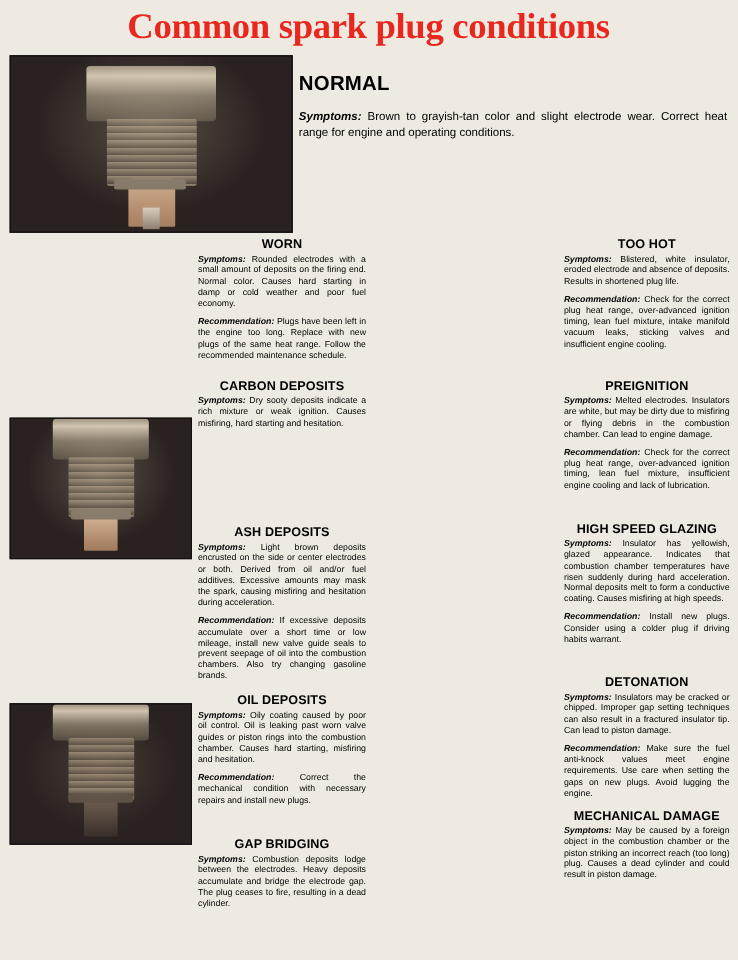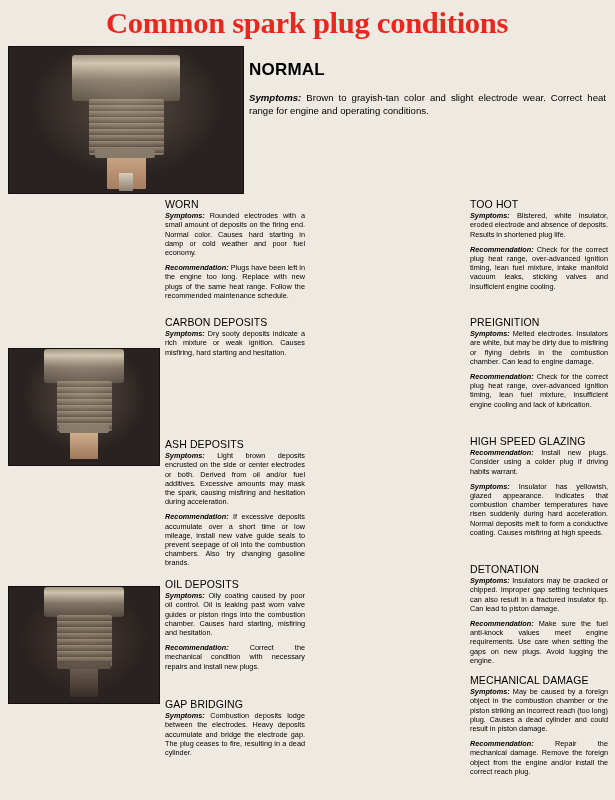--- a/index.html
+++ b/index.html
@@ -94,23 +94,23 @@
   
   .block{
     position:absolute;
     font-size:7.3px;
     line-height:9.2px;
     text-align:justify;
   }
   .block h3{
     margin:0 0 2px 0;
     font-size:10.5px;
-    font-weight:normal;
+    font-weight:bold;
     letter-spacing:0.1px;
-    text-align:left;
+    text-align:center;
   }
   .block p{margin:0 0 6px 0;}
   .block .lead{font-style:italic;font-weight:bold;}
   
   .normal-box{
     position:absolute;
     left:249px;top:60px;width:357px;
   }
   .normal-box h2{
     margin:0 0 6px 0;
@@ -210,29 +210,28 @@
   </div>
 
   <div class="block" style="left:470px;top:318px;width:138px;">
     <h3>PREIGNITION</h3>
     <p><span class="lead">Symptoms:</span><span> Melted electrodes. Insulators are white, but may be dirty due to misfiring or flying debris in the combustion chamber. Can lead to engine damage.</span></p>
     <p><span class="lead">Recommendation:</span><span> Check for the correct plug heat range, over-advanced ignition timing, lean fuel mixture, insufficient engine cooling and lack of lubrication.</span></p>
   </div>
 
   <div class="block" style="left:470px;top:437px;width:138px;">
     <h3>HIGH SPEED GLAZING</h3>
+    <p><span class="lead">Symptoms:</span><span> Insulator has yellowish, glazed appearance. Indicates that combustion chamber temperatures have risen suddenly during hard acceleration. Normal deposits melt to form a conductive coating. Causes misfiring at high speeds.</span></p>
     <p><span class="lead">Recommendation:</span><span> Install new plugs. Consider using a colder plug if driving habits warrant.</span></p>
-    <p><span class="lead">Symptoms:</span><span> Insulator has yellowish, glazed appearance. Indicates that combustion chamber temperatures have risen suddenly during hard acceleration. Normal deposits melt to form a conductive coating. Causes misfiring at high speeds.</span></p>
   </div>
 
   <div class="block" style="left:470px;top:565px;width:138px;">
     <h3>DETONATION</h3>
     <p><span class="lead">Symptoms:</span><span> Insulators may be cracked or chipped. Improper gap setting techniques can also result in a fractured insulator tip. Can lead to piston damage.</span></p>
     <p><span class="lead">Recommendation:</span><span> Make sure the fuel anti-knock values meet engine requirements. Use care when setting the gaps on new plugs. Avoid lugging the engine.</span></p>
   </div>
 
   <div class="block" style="left:470px;top:676px;width:138px;">
     <h3>MECHANICAL DAMAGE</h3>
     <p><span class="lead">Symptoms:</span><span> May be caused by a foreign object in the combustion chamber or the piston striking an incorrect reach (too long) plug. Causes a dead cylinder and could result in piston damage.</span></p>
-    <p><span class="lead">Recommendation:</span><span> Repair the mechanical damage. Remove the foreign object from the engine and/or install the correct reach plug.</span></p>
   </div>
 
 </div>
 
 </body></html>

